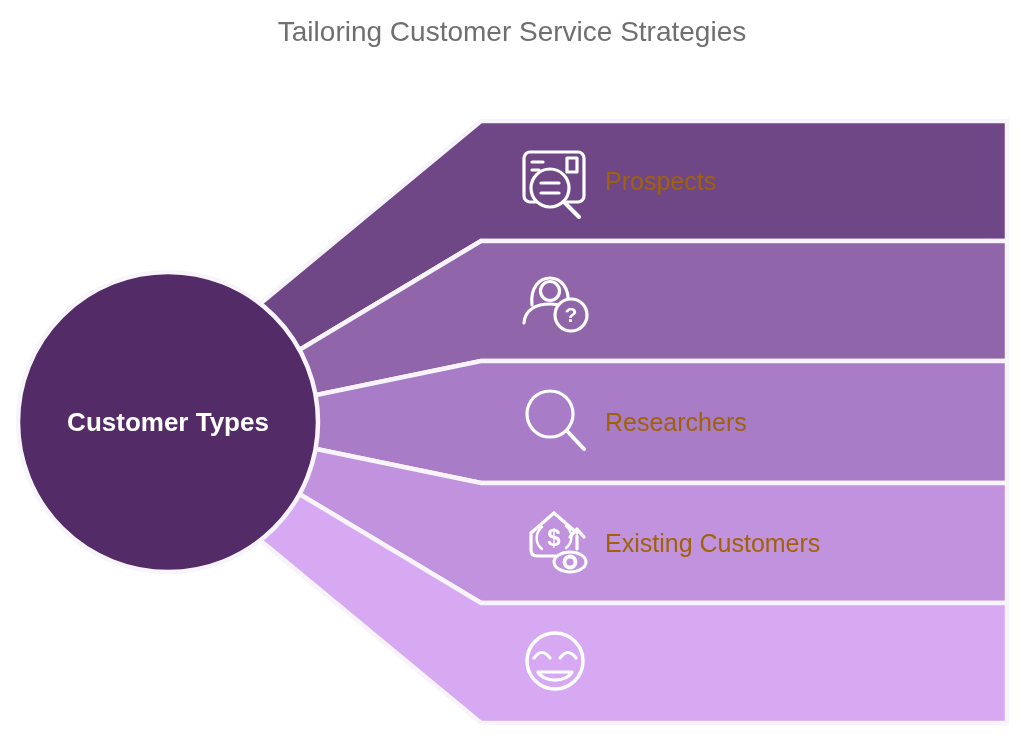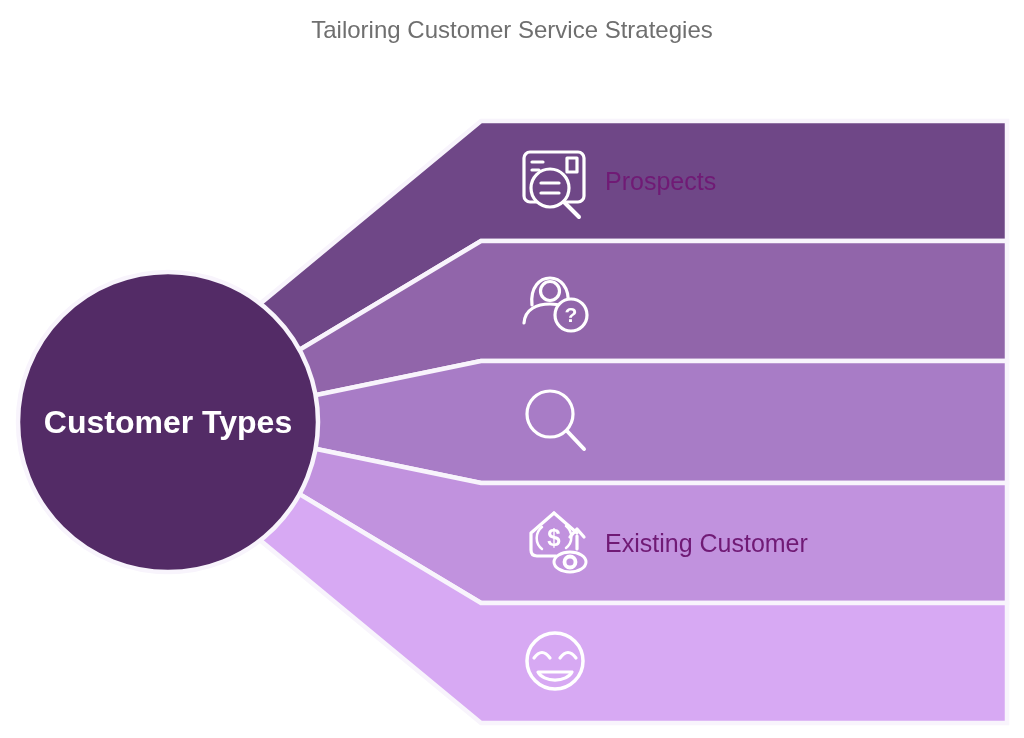--- a/index.html
+++ b/index.html
@@ -1,24 +1,24 @@
 <!DOCTYPE html>
 <html><head>
 <meta charset="utf-8">
 <style>
   html,body{margin:0;padding:0;background:#ffffff;}
   .stage{position:relative;width:1024px;height:738px;background:#ffffff;overflow:hidden;
          font-family:"Liberation Sans",sans-serif;}
   .stage svg{position:absolute;left:0;top:0;}
   .diagram-title{position:absolute;top:16px;left:50%;transform:translateX(-50%);
-         font-size:24px;color:#6f6f6f;white-space:nowrap;}
+         font-size:28px;color:#6f6f6f;white-space:nowrap;}
   .center-label{position:absolute;left:168px;top:422px;transform:translate(-50%,-50%);
-         color:#ffffff;font-size:32px;font-weight:bold;white-space:nowrap;}
+         color:#ffffff;font-size:26px;font-weight:bold;white-space:nowrap;}
   .branch-label{position:absolute;left:605px;transform:translateY(-50%);
-         color:#701a75;font-size:25px;white-space:nowrap;}
+         color:#a16207;font-size:25px;white-space:nowrap;}
   .band{stroke:#f8f4fc;stroke-width:4.5;}
   .ic{fill:none;stroke:#ffffff;stroke-width:3.2;stroke-linecap:round;stroke-linejoin:round;}
   .ick{stroke:#ffffff;stroke-width:3.2;}       
   .glyph{fill:#ffffff;font-weight:bold;font-family:"Liberation Sans",sans-serif;}
 </style>
 </head>
 <body>
 
 <div class="stage">
 
@@ -73,14 +73,15 @@
       <path class="ic" d="M 11,30 Q 19,19 27,30"></path>
       <path class="ic" d="M 37,30 Q 45,19 53,30"></path>
       <path class="ic" d="M 15,44 A 18,12 0 0 0 49,44 Z"></path>
     </g>
   </svg>
 
   <div class="diagram-title">Tailoring Customer Service Strategies</div>
   <div class="center-label">Customer Types</div>
 
   <div class="branch-label" style="top:181px">Prospects</div>
-  <div class="branch-label" style="top:543px">Existing Customer</div>
+  <div class="branch-label" style="top:422px">Researchers</div>
+  <div class="branch-label" style="top:543px">Existing Customers</div>
 </div>
 
 </body></html>

